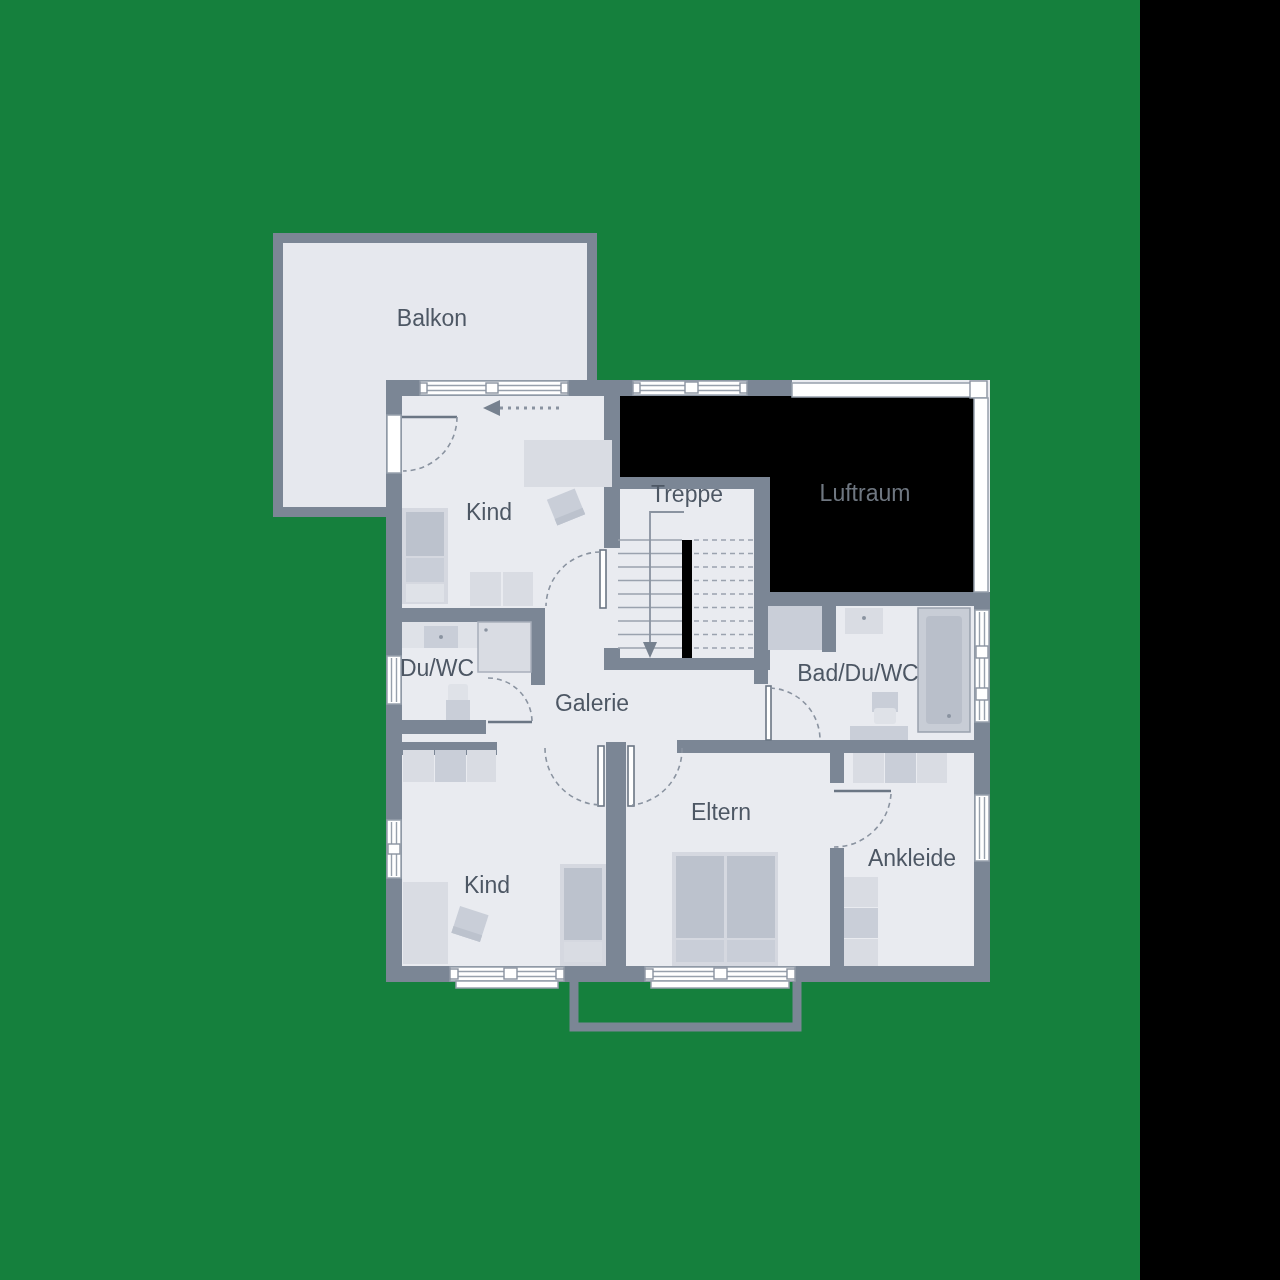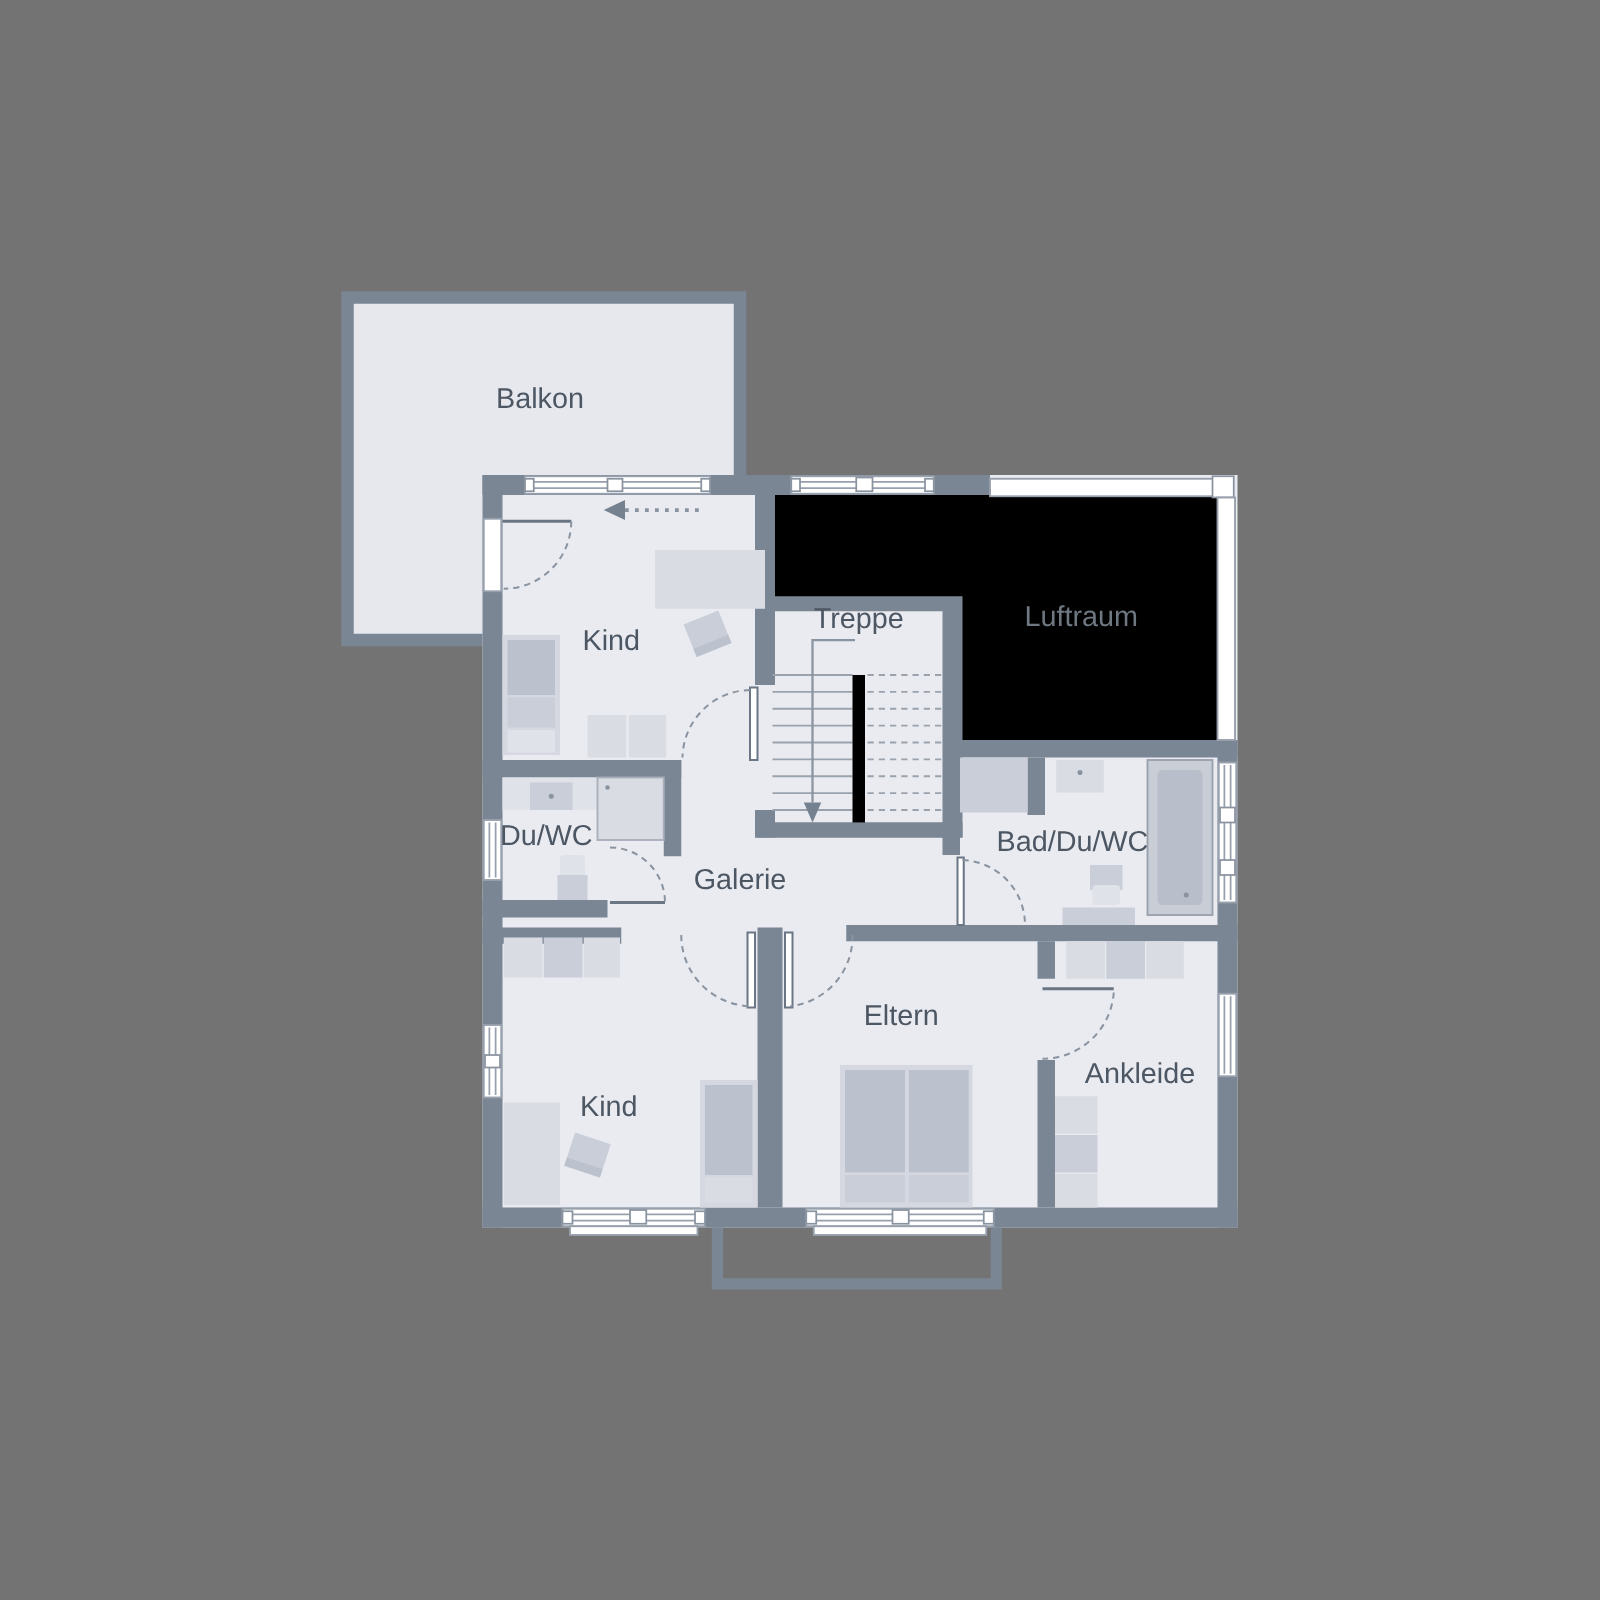--- a/index.html
+++ b/index.html
@@ -1,16 +1,16 @@
 <!DOCTYPE html>
 <html><head>
 <meta charset="utf-8">
 <style>
   html,body{margin:0;padding:0;background:#000;}
-  .stage{position:relative;width:1280px;height:1280px;background:#737373;overflow:hidden;}
+  .stage{position:relative;width:1140px;height:1280px;background:#15803d;overflow:hidden;}
   svg{position:absolute;left:0;top:0;}
   .wall{fill:#7b8695;}
   .floor{fill:#e9ebf0;}
   .balc{fill:#e6e8ee;stroke:#7b8695;stroke-width:10;}
   .void{fill:#000000;}
   .win{fill:#ffffff;stroke:#97a0ac;stroke-width:1.5;}
   .winline{stroke:#97a0ac;stroke-width:1.4;}
   .mull{fill:#ffffff;stroke:#8a93a0;stroke-width:1.4;}
   .leaf{fill:#ffffff;stroke:#6b7684;stroke-width:1.6;}
   .leafline{stroke:#6b7684;stroke-width:2.4;}

